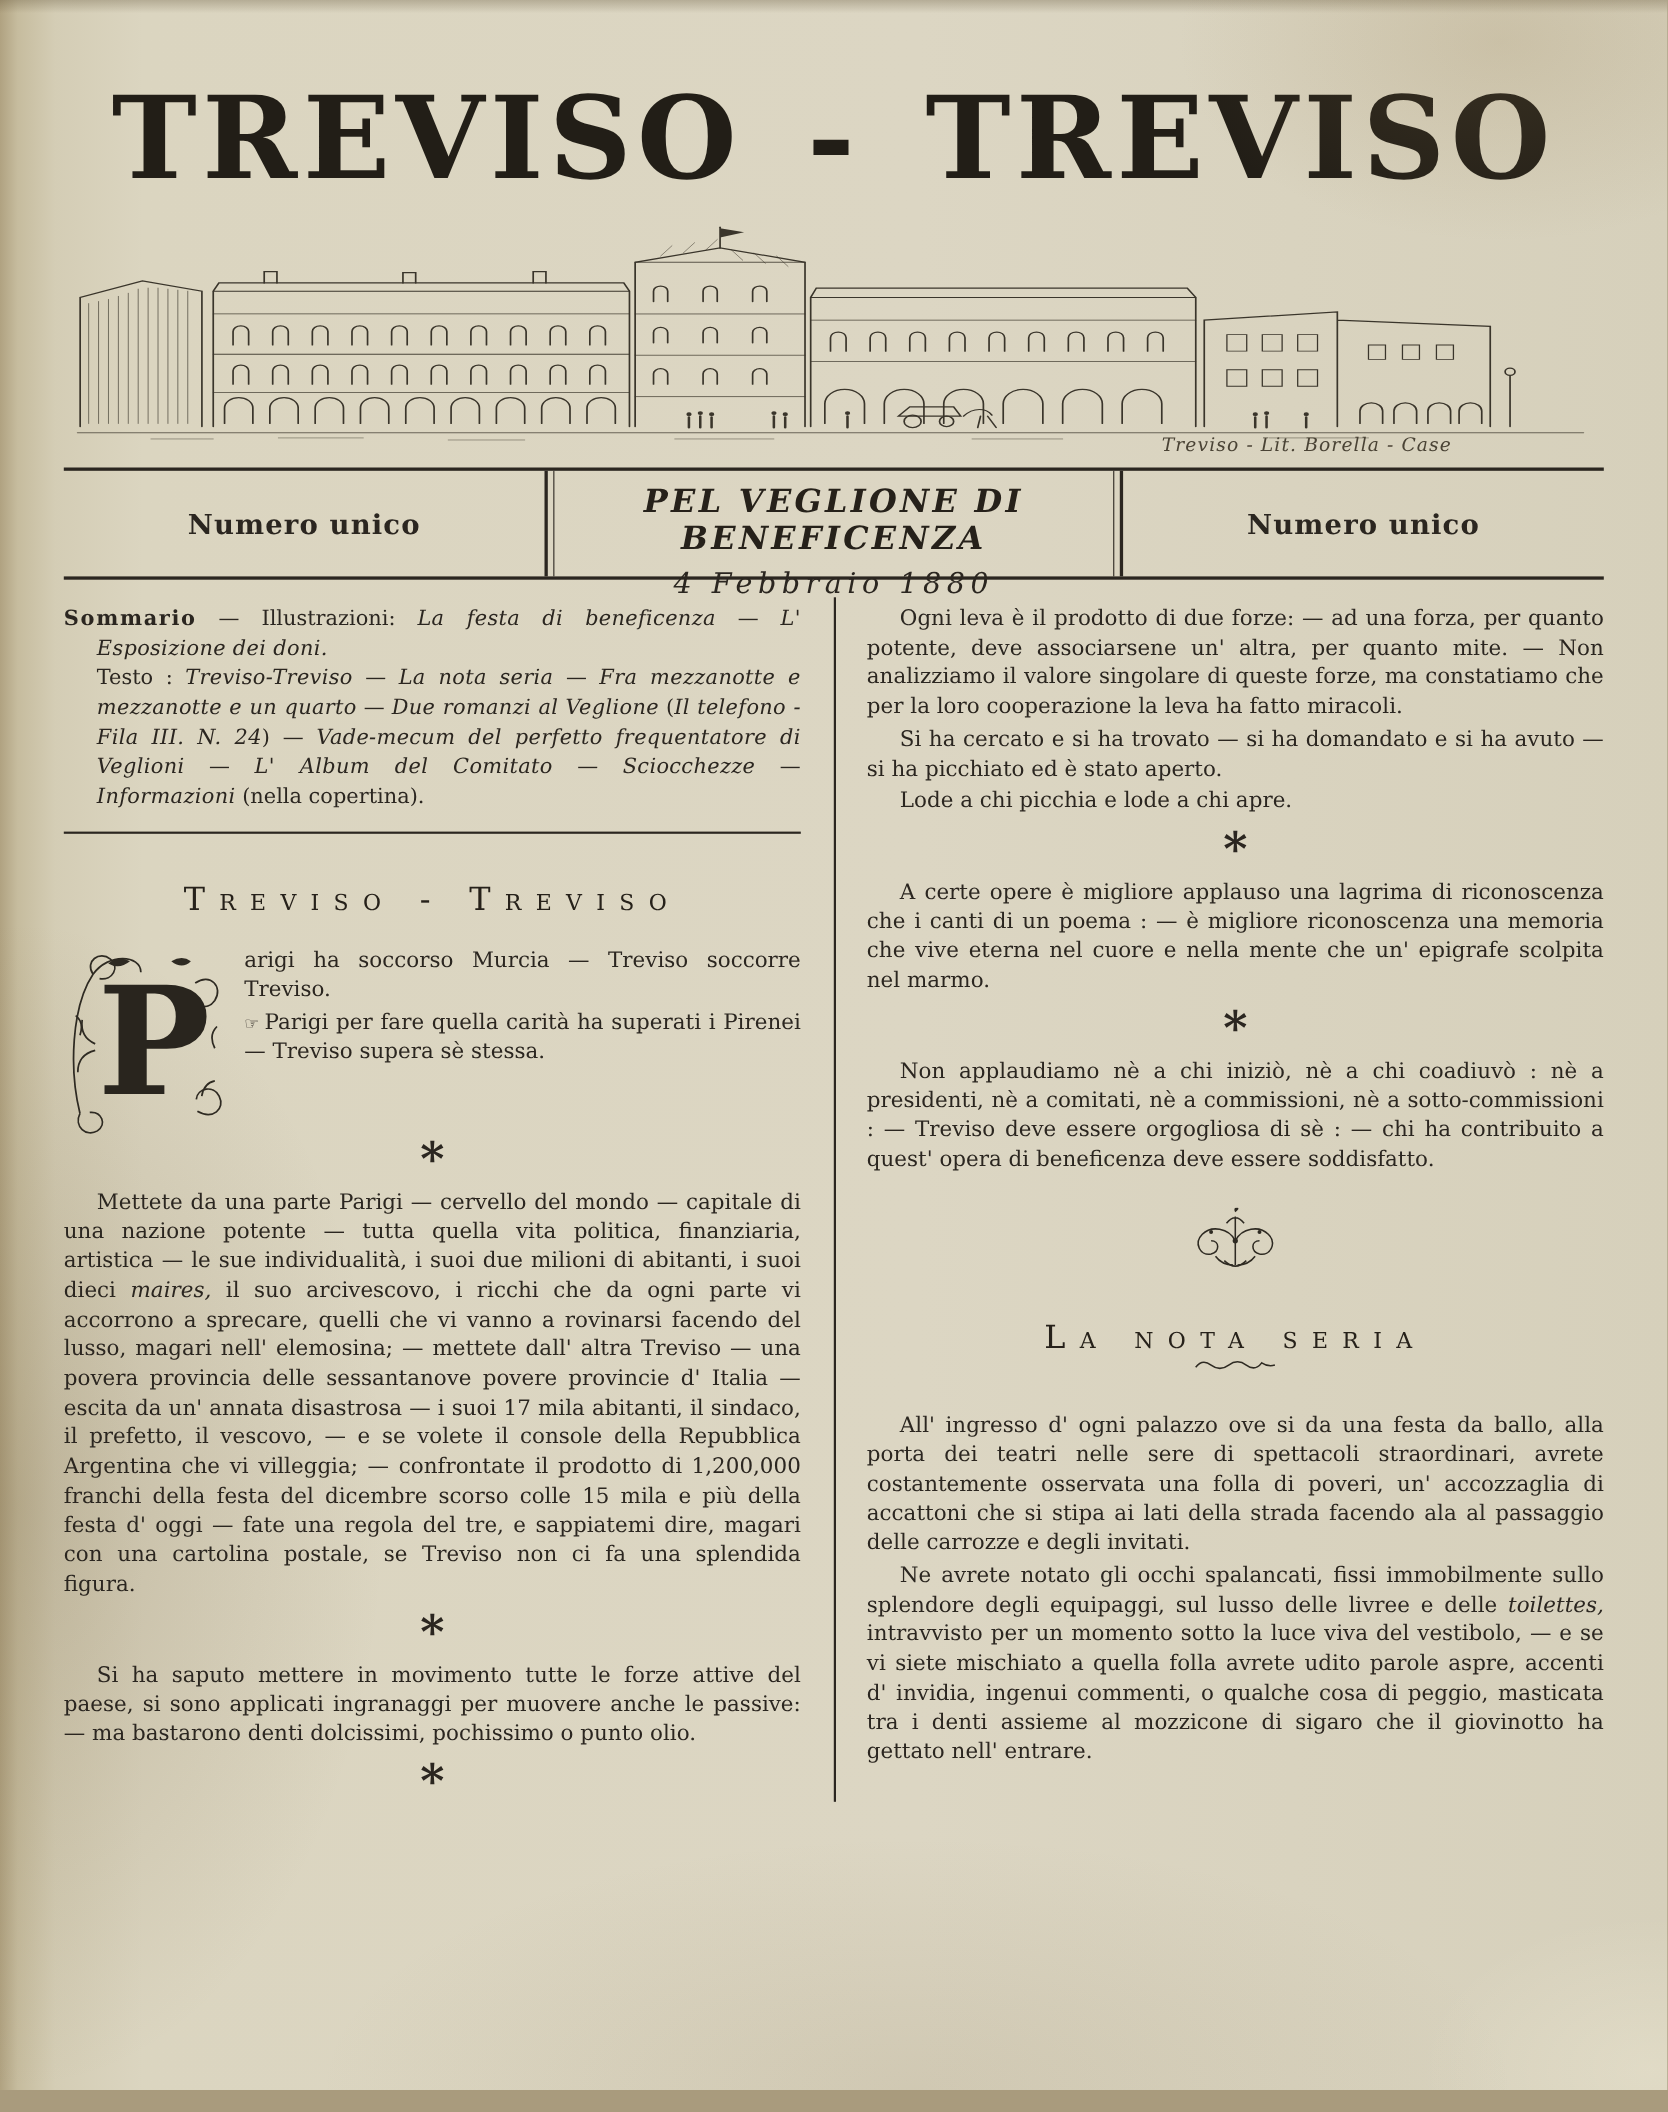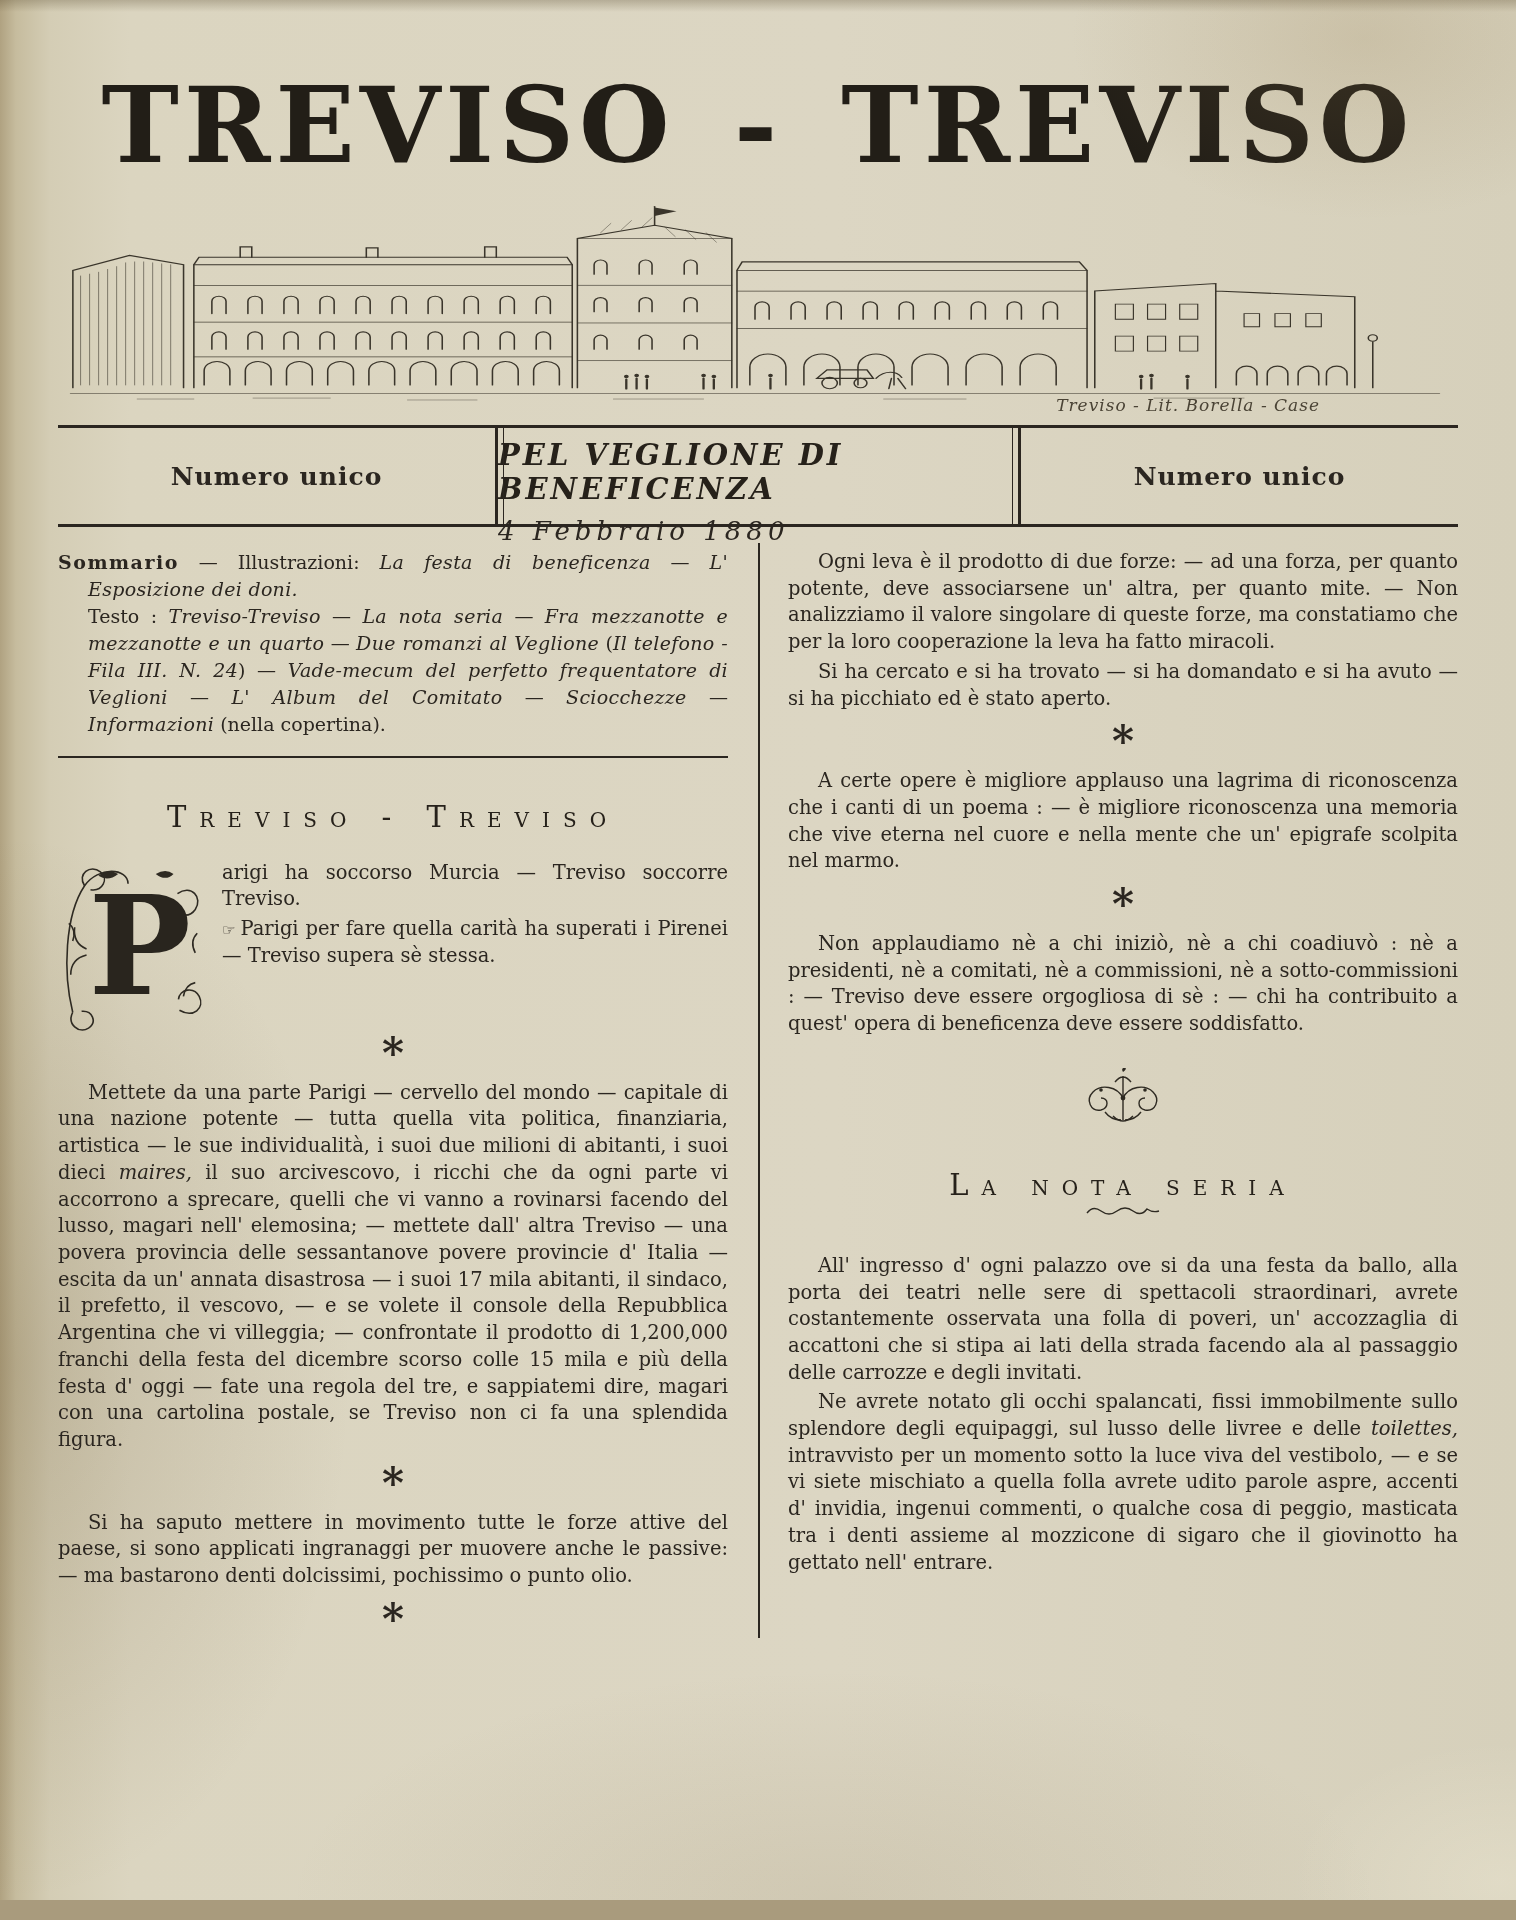--- a/index.html
+++ b/index.html
@@ -30,21 +30,21 @@
     font-size:17px; color:#4a4335; letter-spacing:1px;
   }
   .band {
     margin:10px 58px 0; display:flex; align-items:stretch;
     border-top:3px solid #2b2620; border-bottom:3px solid #2b2620; height:96px;
   }
   .band-cell { flex:1; display:flex; align-items:center; justify-content:center; }
   .band-label { font-weight:bold; font-size:25px; letter-spacing:1px; }
   .band-center {
     width:520px; border-left:3px solid #2b2620; border-right:3px solid #2b2620;
-    position:relative; text-align:left; padding-top:10px;
+    position:relative; text-align:center; padding-top:10px;
   }
   .band-center::before, .band-center::after{
     content:""; position:absolute; top:0; bottom:0; width:0; border-left:1.5px solid #2b2620;
   }
   .band-center::before{ left:5px; } .band-center::after{ right:5px; }
   .band-title { font-size:29px; font-weight:bold; font-style:italic; letter-spacing:3px; color:#26211a; }
   .band-date  { font-size:26px; font-style:italic; letter-spacing:5px; margin-top:10px; color:#2b2620; }
   .columns { position:relative; margin:22px 58px 0; display:flex; min-height:950px; }
   .col { width:50%; box-sizing:border-box; }
   .col-left  { padding-right:30px; }
@@ -168,20 +168,21 @@
       <div class="divider">*</div>
       <p class="p">Si ha saputo mettere in movimento tutte le forze attive del paese, si sono applicati ingranaggi per muovere anche le passive: — ma bastarono denti dolcissimi, pochissimo o punto olio.</p>
       <div class="divider">*</div>
     </div>
 
     <div class="col-divider"></div>
 
     <div class="col col-right">
       <p class="p">Ogni leva è il prodotto di due forze: — ad una forza, per quanto potente, deve associarsene un' altra, per quanto mite. — Non analizziamo il valore singolare di queste forze, ma constatiamo che per la loro cooperazione la leva ha fatto miracoli.</p>
       <p class="p">Si ha cercato e si ha trovato — si ha domandato e si ha avuto — si ha picchiato ed è stato aperto.</p>
+      <p class="p">Lode a chi picchia e lode a chi apre.</p>
       <div class="divider">*</div>
       <p class="p">A certe opere è migliore applauso una lagrima di riconoscenza che i canti di un poema : — è migliore riconoscenza una memoria che vive eterna nel cuore e nella mente che un' epigrafe scolpita nel marmo.</p>
       <div class="divider">*</div>
       <p class="p">Non applaudiamo nè a chi iniziò, nè a chi coadiuvò : nè a presidenti, nè a comitati, nè a commissioni, nè a sotto-commissioni : — Treviso deve essere orgogliosa di sè : — chi ha contribuito a quest' opera di beneficenza deve essere soddisfatto.</p>
 
       <div class="vignette">
         <svg viewBox="0 0 96 62" width="96" height="62">
           <g stroke="#2e2a22" fill="none" stroke-width="1.4">
             <path d="M48 30 c-6 -12 -22 -14 -30 -6 c-8 8 -2 20 8 18 c8 -2 8 -12 0 -12"></path>
             <path d="M48 30 c6 -12 22 -14 30 -6 c8 8 2 20 -8 18 c-8 -2 -8 -12 0 -12"></path>

